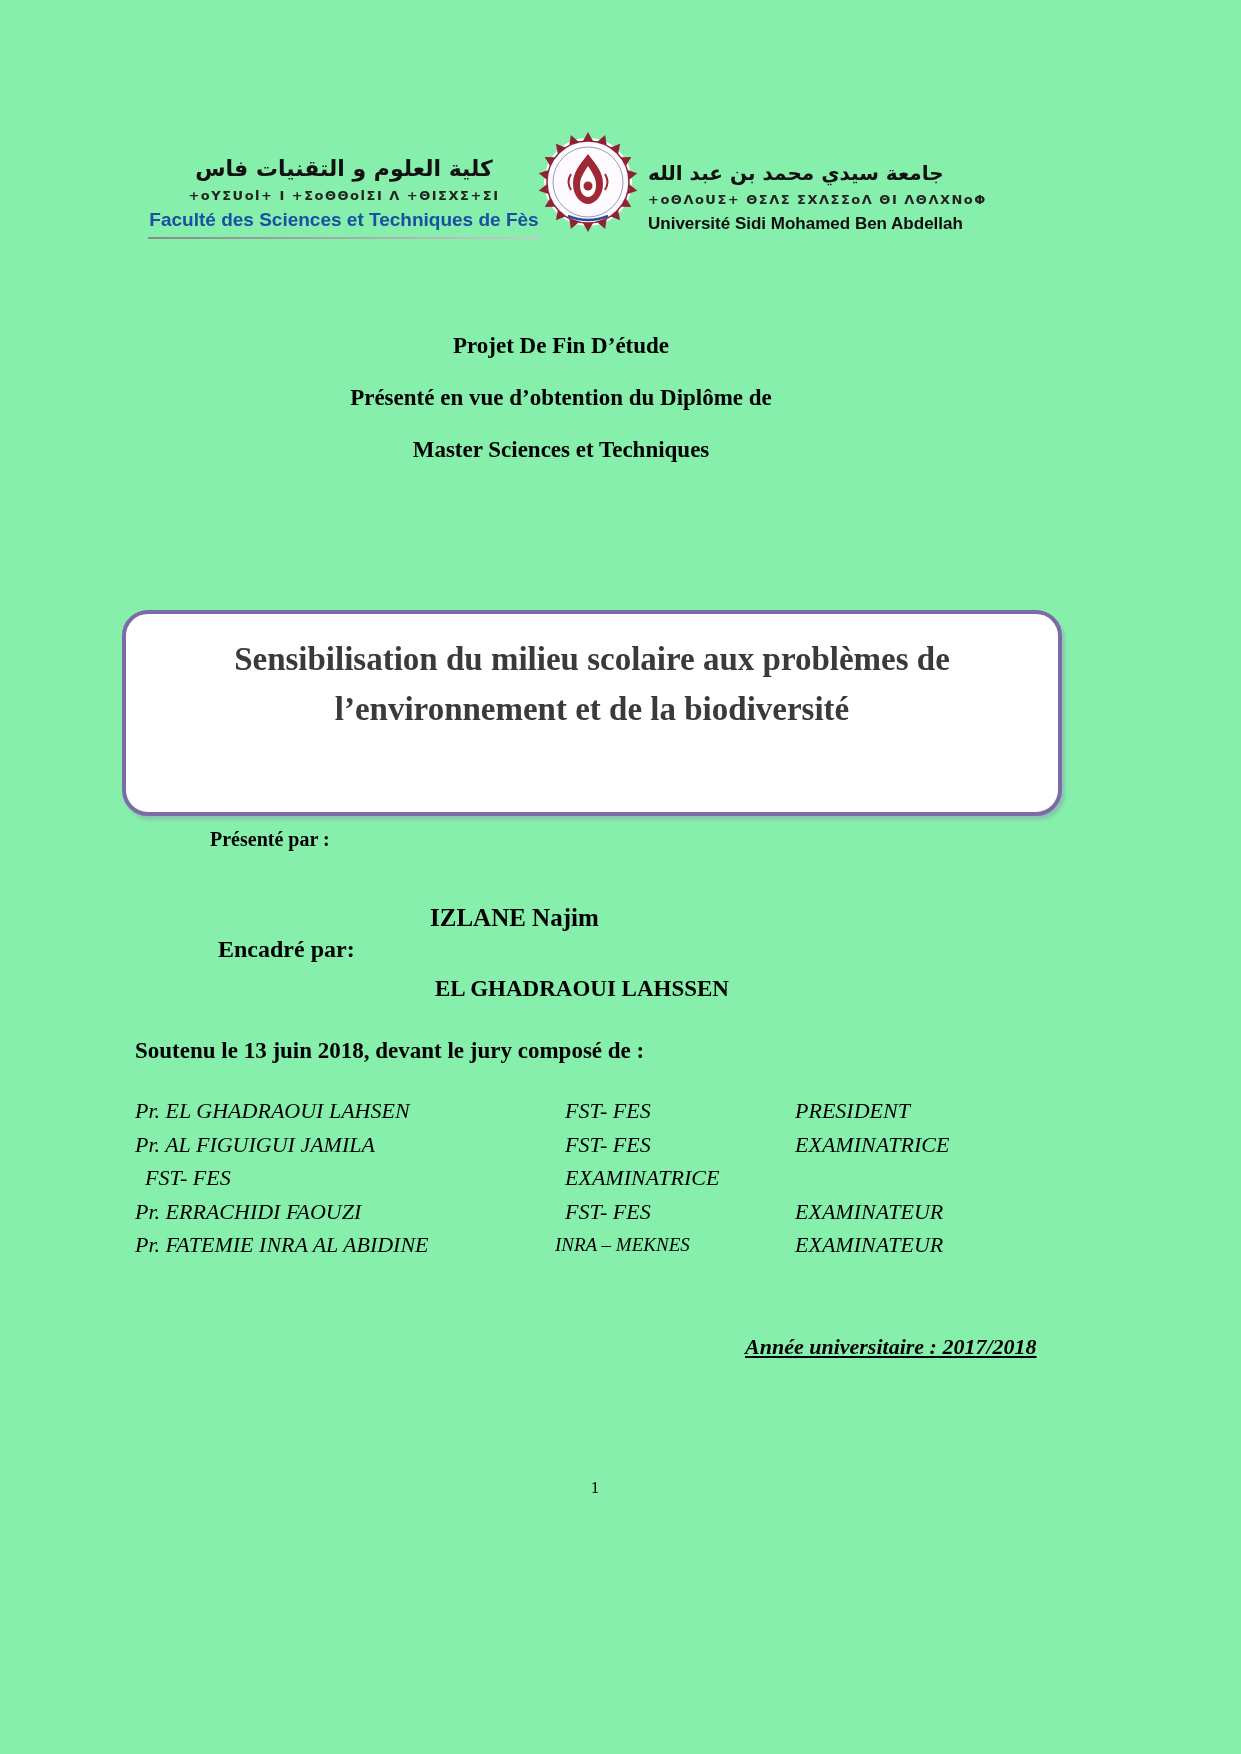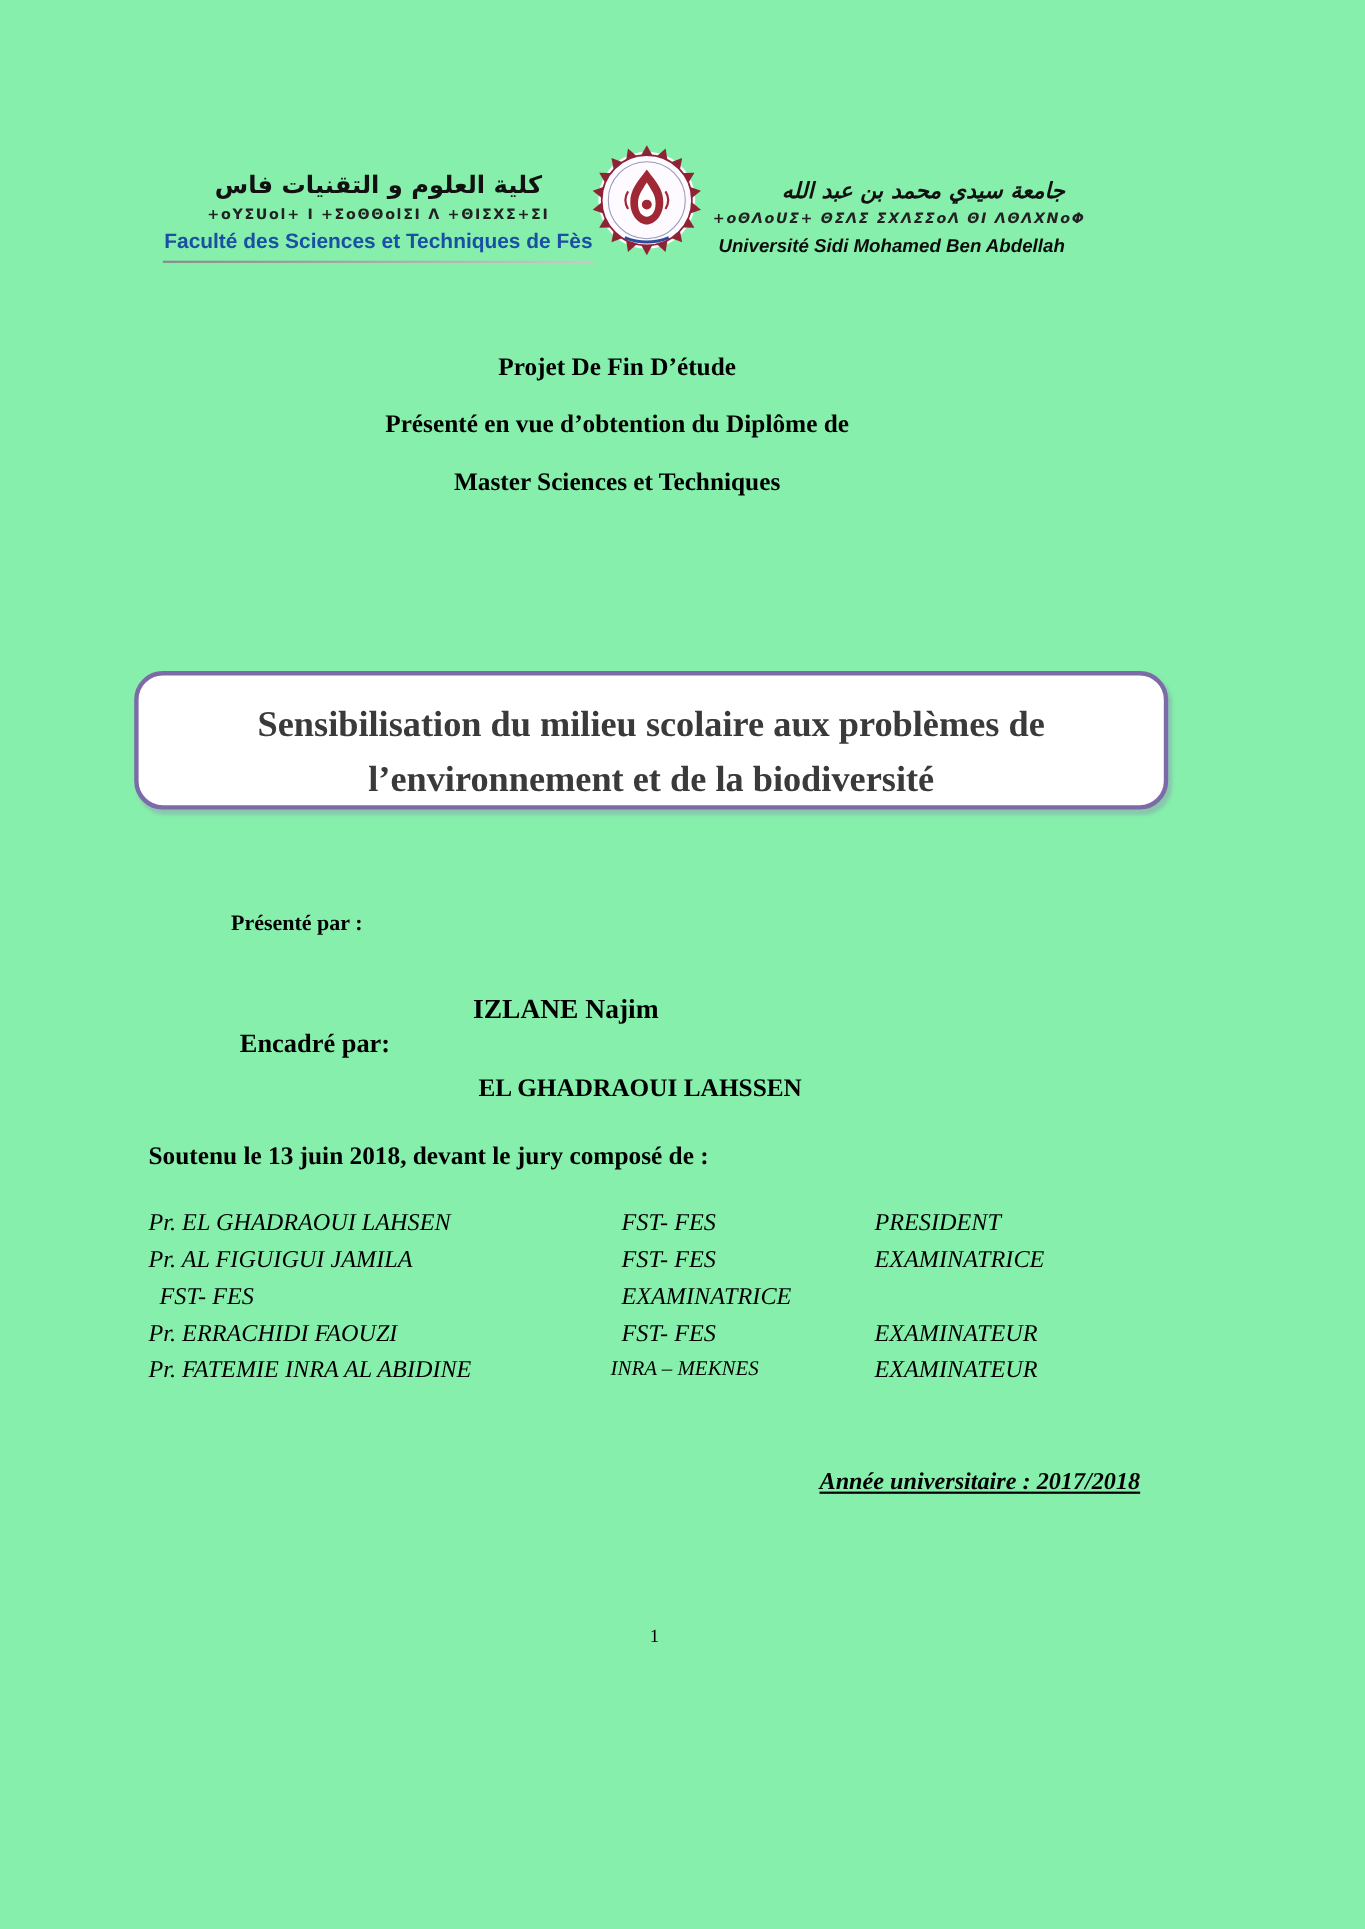--- a/index.html
+++ b/index.html
@@ -14,22 +14,21 @@
     overflow:hidden;
   }
 
   
   .logo-left {
     position:absolute; left:148px; top:154px; width:392px;
     text-align:center;
   }
   .logo-right {
     position:absolute; left:648px; top:158px; width:320px;
-    text-align:right;
-    font-style:italic;
+    text-align:left;
   }
   .arabic-line {
     font-family:"DejaVu Sans", sans-serif;
     font-weight:bold; font-size:22px; line-height:30px; color:#111;
     direction:rtl;
   }
   .logo-right .arabic-line { font-size:20px; }
   .tifinagh-line {
     font-family:"DejaVu Sans", sans-serif;
     font-size:13px; letter-spacing:1.5px; font-weight:bold;
@@ -46,27 +45,27 @@
   }
   .usmba-french {
     font-family:"Liberation Sans", sans-serif;
     font-weight:bold; font-size:17px; color:#0c0c0c; line-height:22px;
     margin-top:3px; white-space:nowrap;
   }
   .emblem { position:absolute; left:538px; top:124px; width:100px; height:122px; }
 
   
   .intro {
-    position:absolute; left:0; top:308px; width:1122px;
+    position:absolute; left:0; top:320px; width:1122px;
     text-align:center; font-weight:bold; font-size:23px; line-height:52px;
   }
 
   
   .title-box {
-    position:absolute; left:122px; top:610px; width:940px; height:126px;
+    position:absolute; left:122px; top:610px; width:940px; height:206px;
     border:4px solid #7d6ba8; border-radius:26px;
     background:#ffffff;
     box-shadow:3px 4px 3px rgba(140,128,176,0.35);
     text-align:center; padding-top:20px;
   }
   .title-box .title-line {
     font-weight:bold; font-size:33px; line-height:50px; color:#3a3a3a;
   }
 
   

